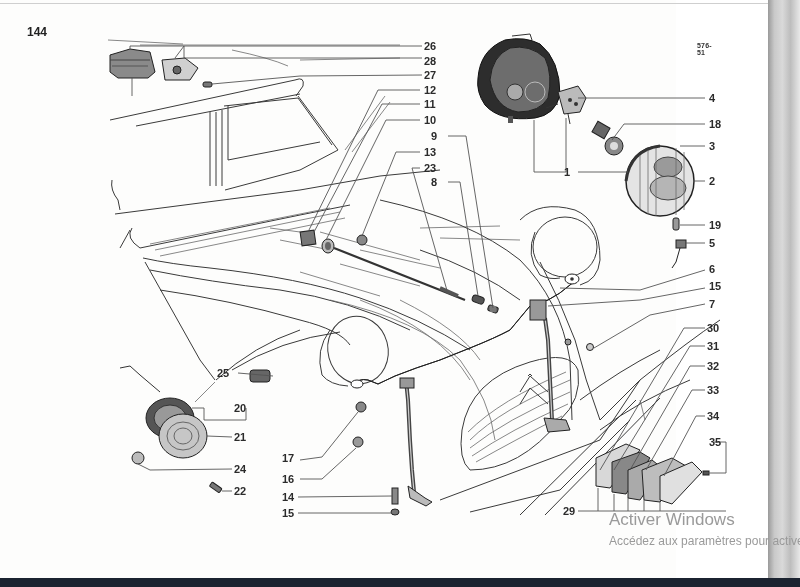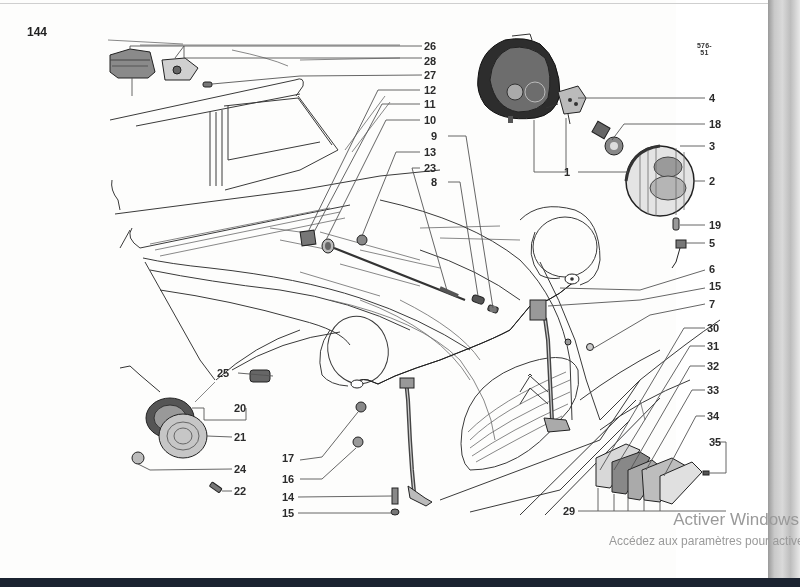--- a/index.html
+++ b/index.html
@@ -1,17 +1,17 @@
 <!DOCTYPE html>
 <html><head>
 <meta charset="utf-8">
 <style>
   html,body{margin:0;padding:0;background:#fff;}
   body{width:800px;height:587px;position:relative;overflow:hidden;font-family:"Liberation Sans",sans-serif;}
-  #page{position:absolute;left:0;top:0;width:676px;height:587px;background:#fdfdfc;text-align:center;}
+  #page{position:absolute;left:0;top:0;width:676px;height:587px;background:#fdfdfc;}
   #topline{position:absolute;left:0;top:3px;width:770px;height:1px;background:#cfcfcf;}
   #page-edge{position:absolute;left:768px;top:0;width:32px;height:578px;
     background:linear-gradient(90deg,#9a9a9a 0%,#c9c9c9 20%,#d9d9d9 45%,#bdbdbd 70%,#e8e8e8 100%);}
   #bottom-bar{position:absolute;left:0;top:578px;width:800px;height:9px;background:#1b2330;}
   #page-number{position:absolute;left:27px;top:25px;font-size:12px;font-weight:bold;color:#222;}
   #plate-code{position:absolute;left:697px;top:42px;font-size:7px;font-weight:bold;color:#333;letter-spacing:0.2px;}
   svg#drawing{position:absolute;left:0;top:0;}
   .ln{stroke:#3a3a3a;stroke-width:1;fill:none;}
   .lt{stroke:#6a6a6a;stroke-width:0.8;fill:none;}
   .ld{stroke:#555;stroke-width:0.9;fill:none;}

